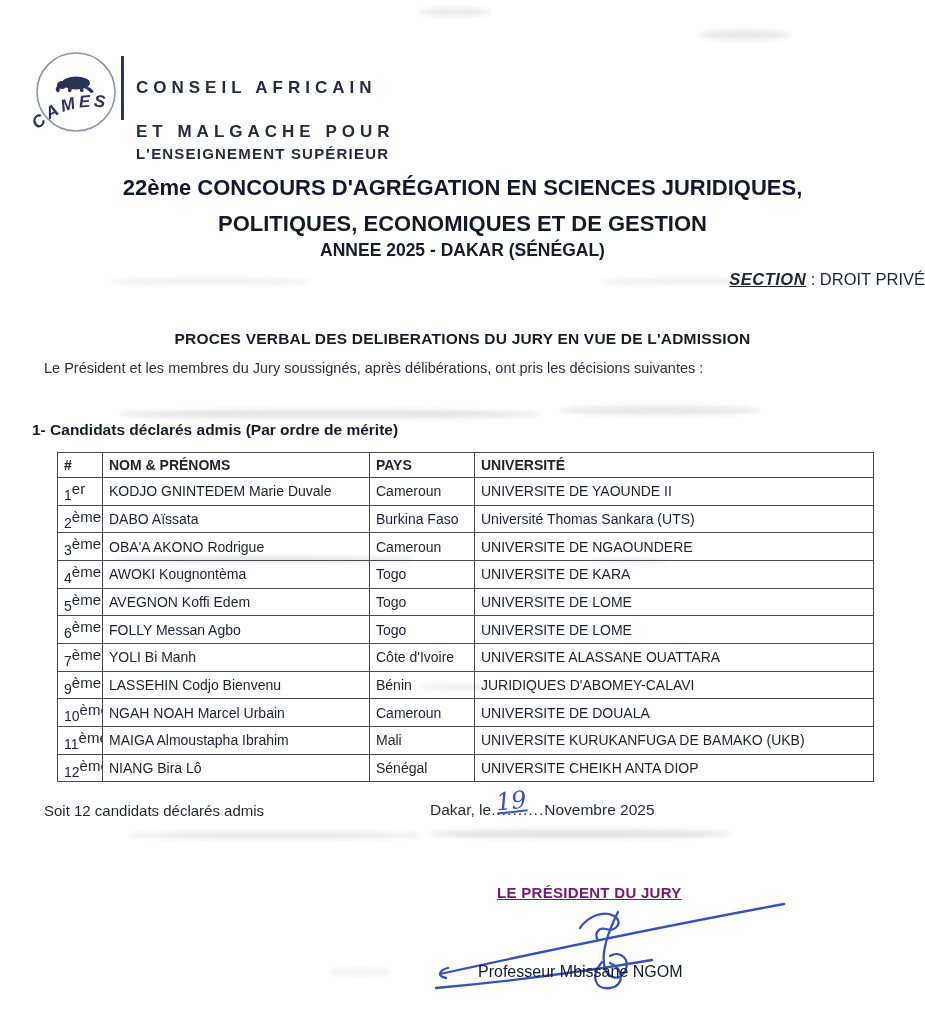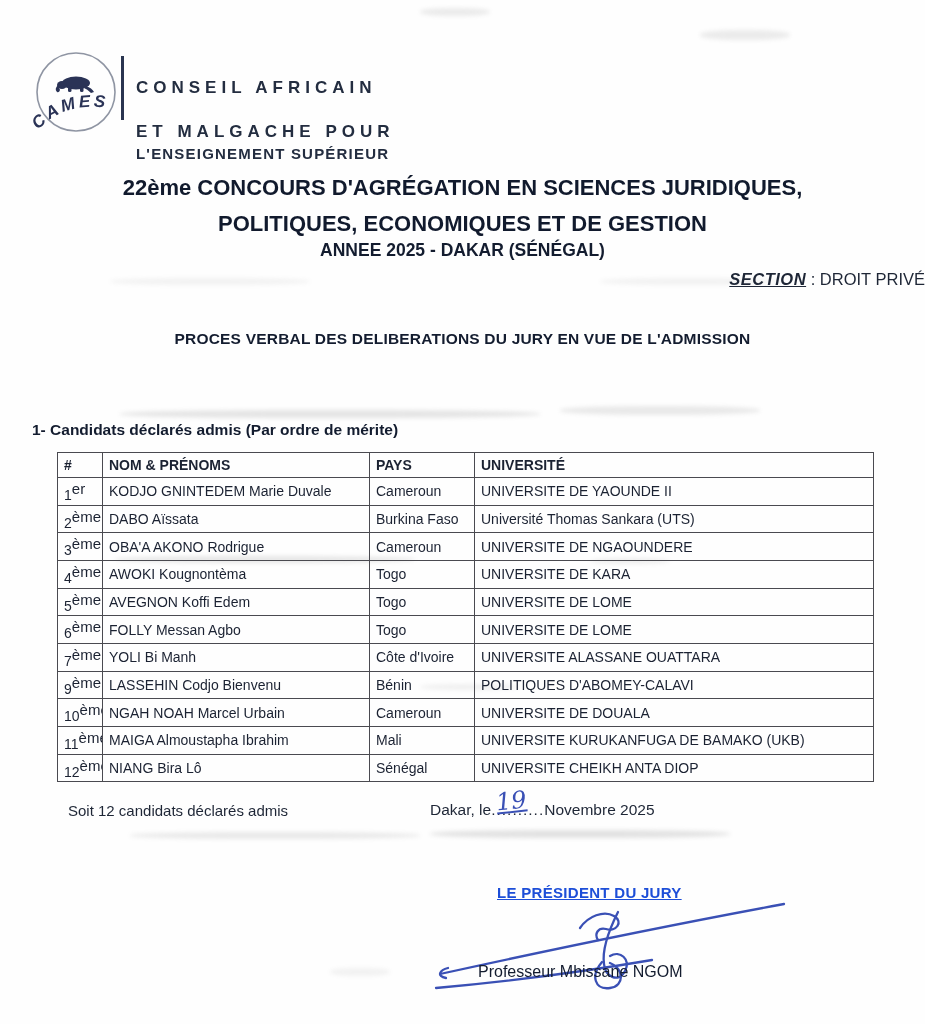--- a/index.html
+++ b/index.html
@@ -83,21 +83,21 @@
     position: absolute;
     left: 66px; top: -14px;
     font-family: "DejaVu Serif", serif;
     font-style: italic;
     font-size: 24px;
     color: #3a50b5;
     transform: rotate(-6deg);
     text-decoration: underline;
   }
   .president-label {
-    font-size: 15px; font-weight: bold; color: #1d4ed8;
+    font-size: 15px; font-weight: bold; color: #701a75;
     text-decoration: underline; letter-spacing: .3px;
   }
   .president-name { font-size: 16px; font-weight: normal; color: #131c2f; }
 </style>
 </head>
 <body>
 
 <div class="page">
 
   <div class="smudge" style="left:420px; top:8px;  width:70px;  height:8px;"></div>
@@ -148,20 +148,21 @@
   </div>
 
   <div class="abs annee-line" style="top:240px;">ANNEE 2025 - DAKAR (SÉNÉGAL)</div>
 
   <div class="abs section-line" style="top:270px;">
     <span class="section-label">SECTION</span><span> : DROIT PRIVÉ</span>
   </div>
 
   <div class="abs proces-title" style="top:330px;">PROCES VERBAL DES DELIBERATIONS DU JURY EN VUE DE L'ADMISSION</div>
 
+  <div class="abs intro-text" style="left:44px; top:360px;">Le Président et les membres du Jury soussignés, après délibérations, ont pris les décisions suivantes :</div>
 
   <div class="abs list-heading" style="left:32px; top:421px;">1- Candidats déclarés admis (Par ordre de mérite)</div>
 
   <div class="abs" style="left:57px; top:452px;">
     <table class="results">
       <colgroup>
         <col style="width:45px;">
         <col style="width:267px;">
         <col style="width:105px;">
         <col style="width:399px;">
@@ -214,21 +215,21 @@
           <tr>
           <td class="rank-cell"><span>7</span><sup>ème</sup><span> (ex)</span></td>
           <td>YOLI Bi Manh</td>
           <td>Côte d'Ivoire</td>
           <td>UNIVERSITE ALASSANE OUATTARA</td>
         </tr>
           <tr>
           <td class="rank-cell"><span>9</span><sup>ème</sup><span></span></td>
           <td>LASSEHIN Codjo Bienvenu</td>
           <td>Bénin</td>
-          <td>POLITIQUES D'ABOMEY-CALAVI</td>
+          <td>JURIDIQUES D'ABOMEY-CALAVI</td>
         </tr>
           <tr>
           <td class="rank-cell"><span>10</span><sup>ème</sup><span></span></td>
           <td>NGAH NOAH Marcel Urbain</td>
           <td>Cameroun</td>
           <td>UNIVERSITE DE DOUALA</td>
         </tr>
           <tr>
           <td class="rank-cell"><span>11</span><sup>ème</sup><span></span></td>
           <td>MAIGA Almoustapha Ibrahim</td>
@@ -238,21 +239,21 @@
           <tr>
           <td class="rank-cell"><span>12</span><sup>ème</sup><span></span></td>
           <td>NIANG Bira Lô</td>
           <td>Sénégal</td>
           <td>UNIVERSITE CHEIKH ANTA DIOP</td>
         </tr>
         </tbody>
     </table>
   </div>
 
-  <div class="abs summary-text" style="left:44px; top:802px;margin-left:24px;">Soit 12 candidats déclarés admis</div>
+  <div class="abs summary-text" style="left:44px; top:802px;">Soit 12 candidats déclarés admis</div>
 
   <div class="abs date-line" style="left:430px; top:801px;">
     <span>Dakar, le</span><span class="date-dots">..........</span><span>Novembre 2025</span>
     <span class="handwritten-day">19</span>
   </div>
 
   <div class="abs president-label" style="left:497px; top:884px;">LE PRÉSIDENT DU JURY</div>
 
   <div class="abs" style="left:432px; top:898px;">
     <svg width="362" height="92" viewBox="0 0 362 92">

